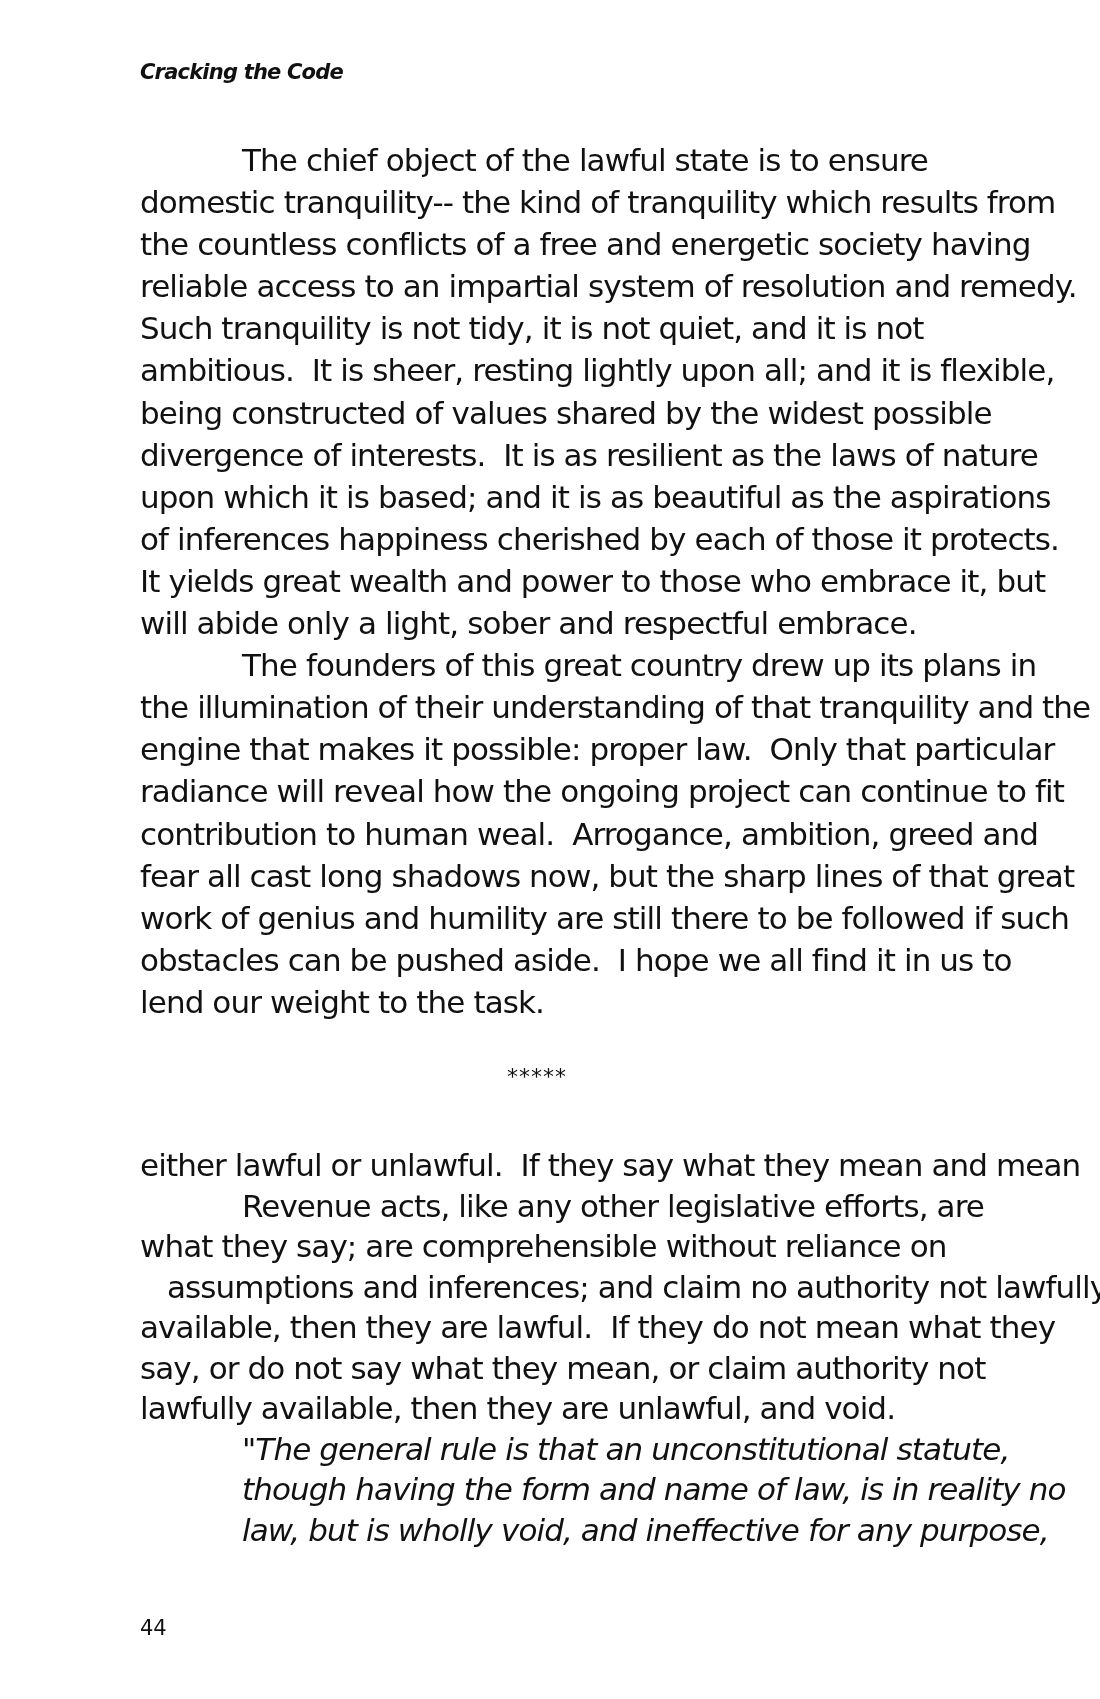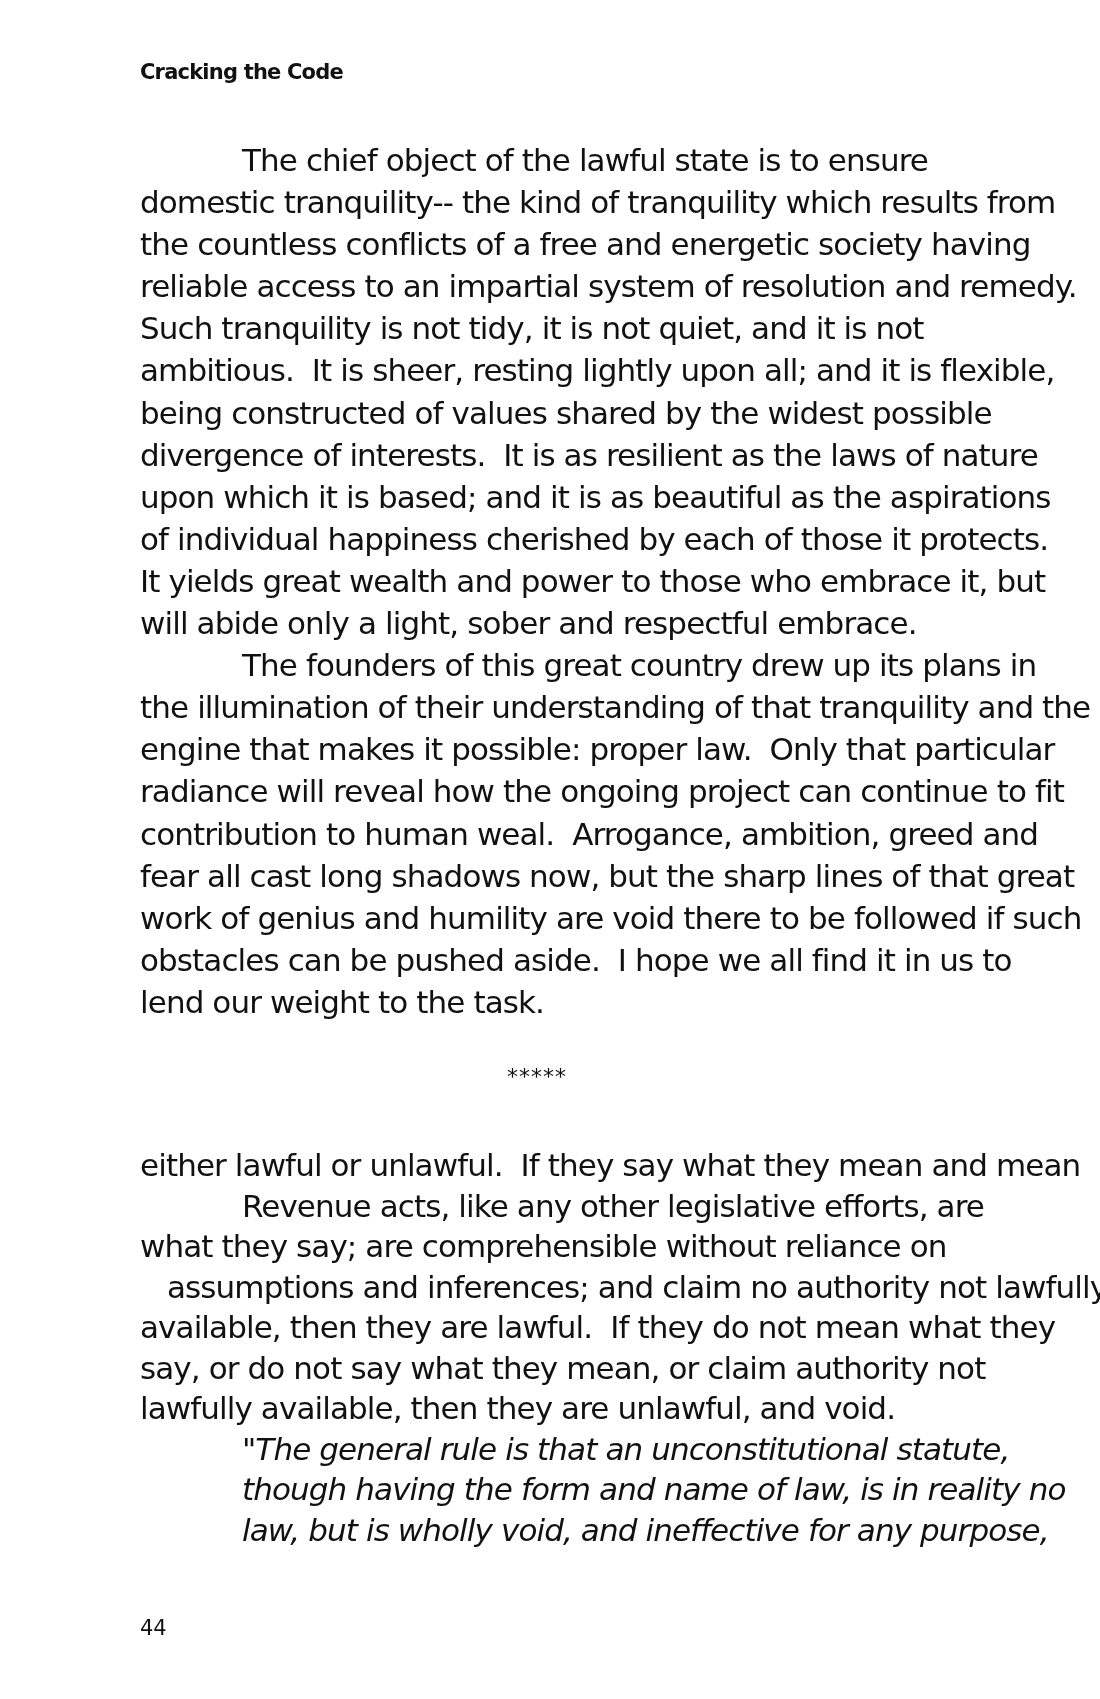--- a/index.html
+++ b/index.html
@@ -1,20 +1,20 @@
 <!DOCTYPE html>
 <html><head>
 <meta charset="utf-8">
 <style>
   html, body { margin: 0; padding: 0; background: #ffffff; }
   body { width: 1100px; height: 1699px; position: relative; overflow: hidden;
          font-family: "DejaVu Sans", sans-serif; color: #111111; }
   .page { position: absolute; left: 0; top: 0; width: 1100px; height: 1699px; background: #ffffff; }
   .running-header { position: absolute; left: 140px; top: 60px; font-size: 21px; font-weight: bold;
-                    letter-spacing: -0.8px; white-space: nowrap; }
+                    font-style: italic; letter-spacing: -0.8px; white-space: nowrap; }
   .block { position: absolute; left: 140px; }
   .line { display: block; white-space: nowrap; font-size: 31px; letter-spacing: -0.9px;
           transform-origin: left center; }
   .b1 .line { height: 42.1px; line-height: 42.1px; }
   .b2 .line { height: 40.5px; line-height: 40.5px; }
   .indent { padding-left: 102px; }
   .quote .line { font-style: italic; padding-left: 102px; }
   .separator { position: absolute; left: 0; width: 1100px; top: 1064px; text-align: center;
                font-size: 22px; letter-spacing: 1px; padding-left: 0; }
   .sep-inner { display: inline-block; margin-left: -26px; }
@@ -31,32 +31,32 @@
     <div>
       <span class="line indent" style="white-space: pre;">The chief object of the lawful state is to ensure</span>
       <span class="line" style="white-space: pre;">domestic tranquility-- the kind of tranquility which results from</span>
       <span class="line" style="white-space: pre;">the countless conflicts of a free and energetic society having</span>
       <span class="line" style="white-space: pre;">reliable access to an impartial system of resolution and remedy.</span>
       <span class="line" style="white-space: pre;">Such tranquility is not tidy, it is not quiet, and it is not</span>
       <span class="line" style="white-space: pre;">ambitious.  It is sheer, resting lightly upon all; and it is flexible,</span>
       <span class="line" style="white-space: pre;">being constructed of values shared by the widest possible</span>
       <span class="line" style="white-space: pre;">divergence of interests.  It is as resilient as the laws of nature</span>
       <span class="line" style="white-space: pre;">upon which it is based; and it is as beautiful as the aspirations</span>
-      <span class="line" style="white-space: pre;">of individual happiness cherished by each of those it protects.</span>
+      <span class="line" style="white-space: pre;">of inferences happiness cherished by each of those it protects.</span>
       <span class="line" style="white-space: pre;">It yields great wealth and power to those who embrace it, but</span>
       <span class="line" style="white-space: pre;">will abide only a light, sober and respectful embrace.</span>
     </div>
     <div>
       <span class="line indent" style="white-space: pre;">The founders of this great country drew up its plans in</span>
       <span class="line" style="white-space: pre;">the illumination of their understanding of that tranquility and the</span>
       <span class="line" style="white-space: pre;">engine that makes it possible: proper law.  Only that particular</span>
       <span class="line" style="white-space: pre;">radiance will reveal how the ongoing project can continue to fit</span>
       <span class="line" style="white-space: pre;">contribution to human weal.  Arrogance, ambition, greed and</span>
       <span class="line" style="white-space: pre;">fear all cast long shadows now, but the sharp lines of that great</span>
-      <span class="line" style="white-space: pre;">work of genius and humility are void there to be followed if such</span>
+      <span class="line" style="white-space: pre;">work of genius and humility are still there to be followed if such</span>
       <span class="line" style="white-space: pre;">obstacles can be pushed aside.  I hope we all find it in us to</span>
       <span class="line" style="white-space: pre;">lend our weight to the task.</span>
     </div>
   </div>
 
   <div class="separator">
     <span class="sep-inner">*****</span>
   </div>
 
   <div class="block b2" style="top:1145px;">

